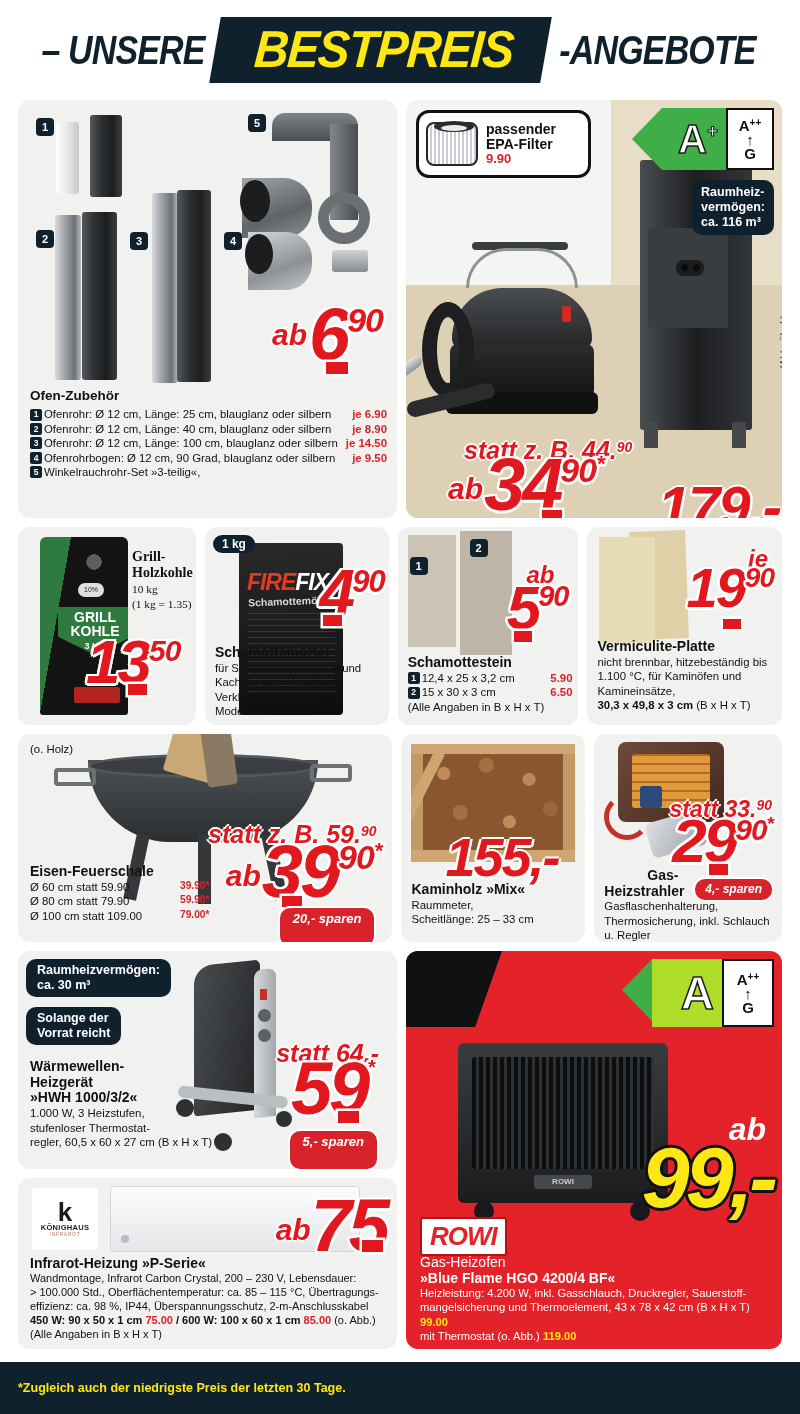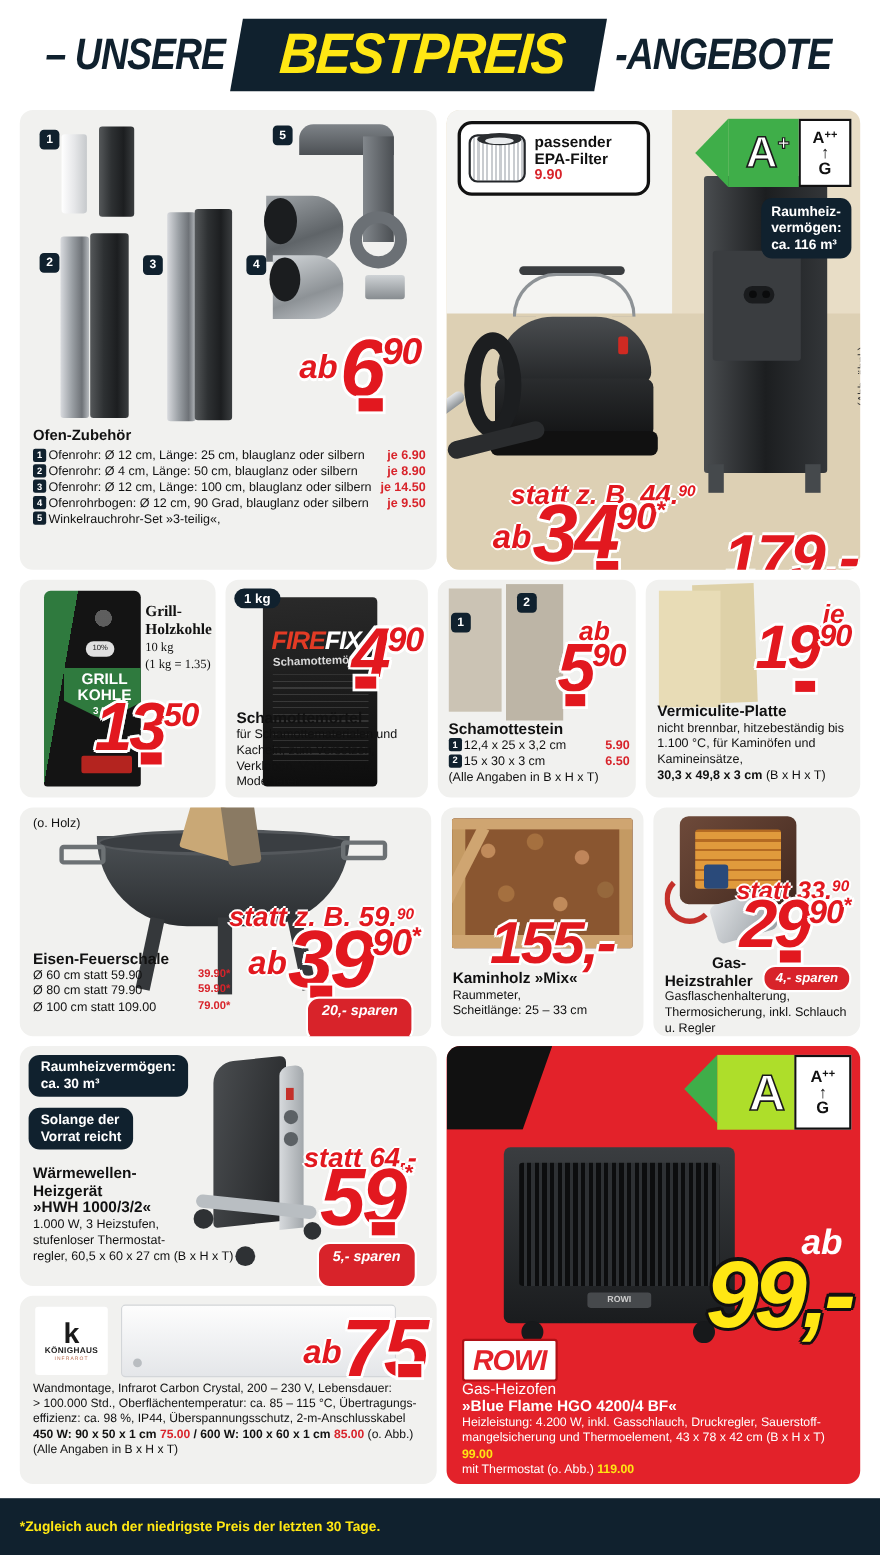--- a/index.html
+++ b/index.html
@@ -196,21 +196,21 @@
       </div>
       <div style="position:absolute;right:49px;top:262px;width:22px;height:12px;background:#e2181f;box-shadow:0 0 0 2.5px #fff;"></div>
 
       <div style="position:absolute;left:12px;top:288px;right:10px;">
         <div class="ttl" style="margin-bottom:4px;">Ofen-Zubehör</div>
         <div style="display:flex;justify-content:space-between;align-items:baseline;">
           <div class="desc"><span class="nbadge">1</span><span>Ofenrohr: Ø 12 cm, Länge: 25 cm, blauglanz oder silbern</span></div>
           <div class="desc red">je 6.90</div>
         </div>
         <div style="display:flex;justify-content:space-between;align-items:baseline;">
-          <div class="desc"><span class="nbadge">2</span><span>Ofenrohr: Ø 4 cm, Länge: 50 cm, blauglanz oder silbern</span></div>
+          <div class="desc"><span class="nbadge">2</span><span>Ofenrohr: Ø 12 cm, Länge: 40 cm, blauglanz oder silbern</span></div>
           <div class="desc red">je 8.90</div>
         </div>
         <div style="display:flex;justify-content:space-between;align-items:baseline;">
           <div class="desc"><span class="nbadge">3</span><span>Ofenrohr: Ø 12 cm, Länge: 100 cm, blauglanz oder silbern</span></div>
           <div class="desc red">je 14.50</div>
         </div>
         <div style="display:flex;justify-content:space-between;align-items:baseline;">
           <div class="desc"><span class="nbadge">4</span><span>Ofenrohrbogen: Ø 12 cm, 90 Grad, blauglanz oder silbern</span></div>
           <div class="desc red">je 9.50</div>
         </div>
@@ -541,20 +541,21 @@
           <div style="position:absolute;left:10px;bottom:8px;width:8px;height:8px;border-radius:50%;background:#b9bdc1;"></div>
         </div>
         <div style="position:absolute;right:10px;top:18px;display:flex;align-items:flex-end;z-index:6;">
           <span class="ab" style="margin-bottom:10px;margin-right:0px;">ab</span>
           <span class="price">
               <span class="main">75</span>
             </span>
         </div>
         <div style="position:absolute;right:14px;top:62px;width:21px;height:12px;background:#e2181f;box-shadow:0 0 0 2.5px #fff;z-index:7;"></div>
         <div style="position:absolute;left:12px;top:78px;right:8px;z-index:8;">
+          <div class="ttl" style="font-size:14px;">Infrarot-Heizung »P-Serie«</div>
           <div class="desc" style="font-size:11px;">Wandmontage, Infrarot Carbon Crystal, 200 – 230 V, Lebensdauer:</div>
           <div class="desc" style="font-size:11px;">&gt; 100.000 Std., Oberflächentemperatur: ca. 85 – 115 °C, Übertragungs-</div>
           <div class="desc" style="font-size:11px;">effizienz: ca. 98 %, IP44, Überspannungsschutz, 2-m-Anschlusskabel</div>
           <div class="desc" style="font-size:11px;">
             <b>450 W: 90 x 50 x 1 cm</b>
             <span class="red">75.00</span>
             <b>/  600 W: 100 x 60 x 1 cm</b>
             <span class="red">85.00</span>
             <span>(o. Abb.)</span>
           </div>

